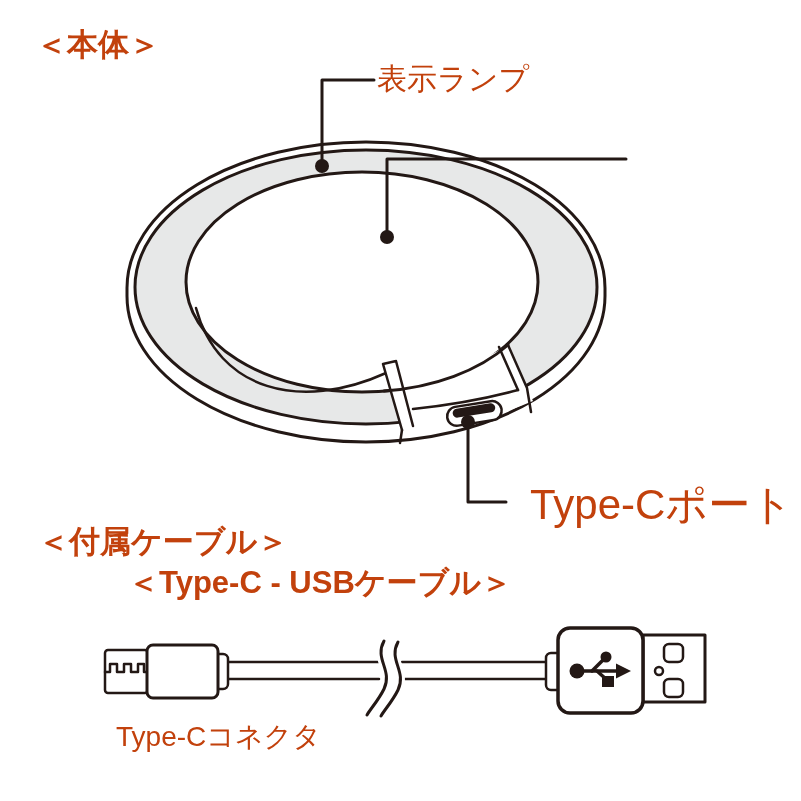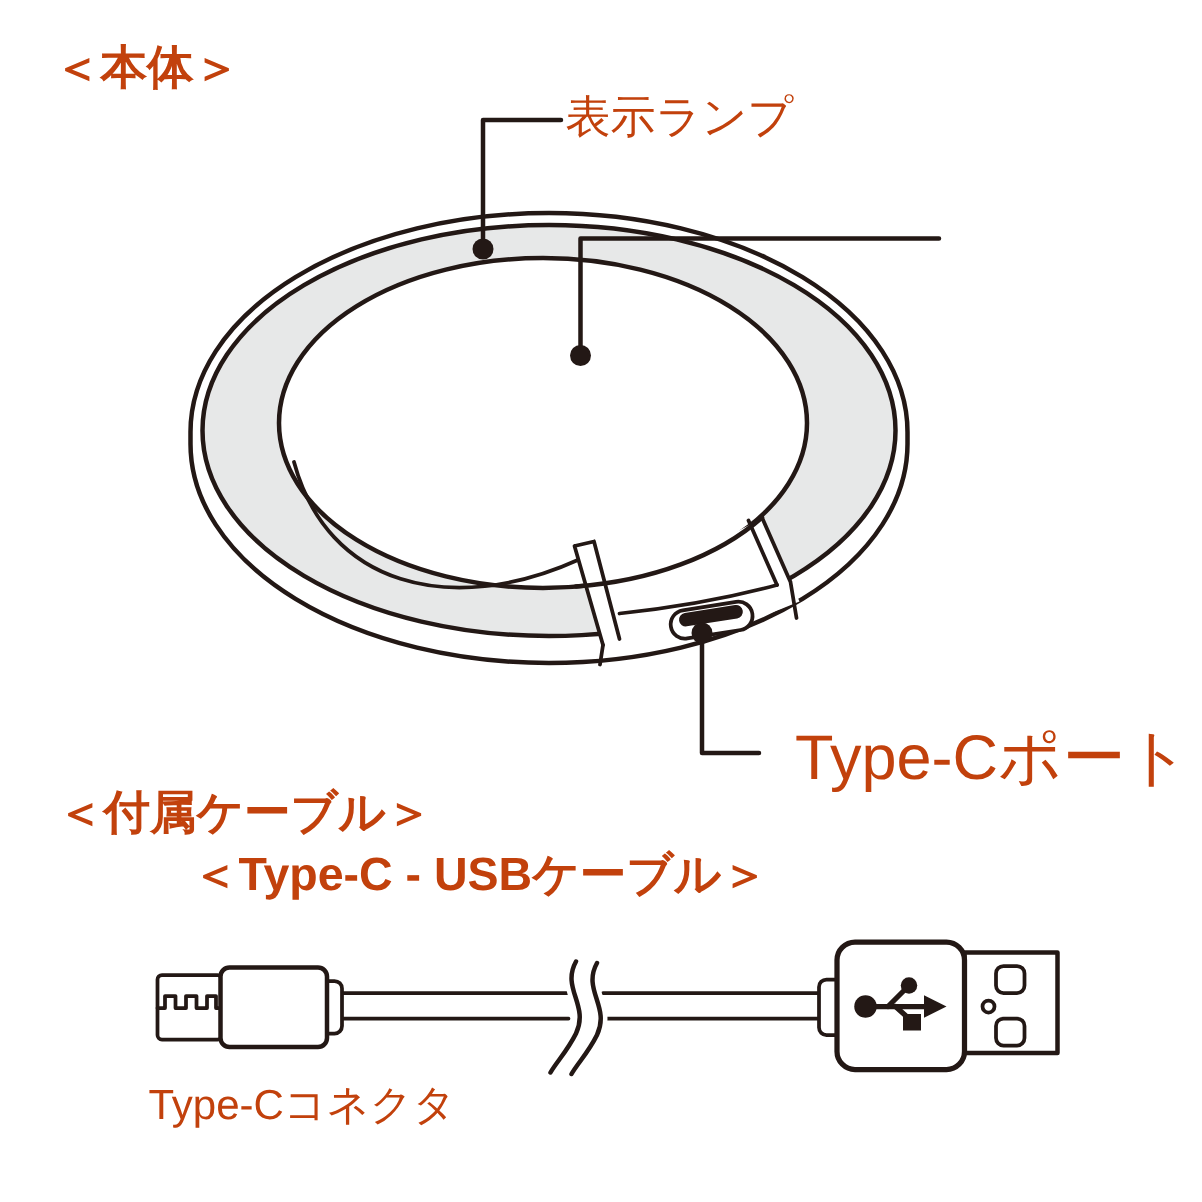--- a/index.html
+++ b/index.html
@@ -6,21 +6,21 @@
   body{
     width:801px;height:801px;position:relative;background:#ffffff;overflow:hidden;
     font-family:"Liberation Sans","DejaVu Sans",sans-serif;color:#231815;
   }
   .stage{position:absolute;inset:0;}
   svg{position:absolute;left:0;top:0;}
   .label{position:absolute;white-space:nowrap;color:#c2410c;line-height:1.1;}
   .title{font-size:31px;font-weight:700;}
   .subtitle{font-size:31px;font-weight:600;}
   .callout{font-size:30px;font-weight:500;}
-  .conn{font-size:28px;font-weight:500;}
+  .conn{font-size:28px;font-weight:500;margin-left:17px;}
 </style>
 </head>
 <body>
 
 <div class="stage">
 
   <svg width="801" height="801" viewBox="0 0 801 801">
     <g stroke="#231815" fill="none" stroke-linecap="round" stroke-linejoin="round">
 
       <g>

